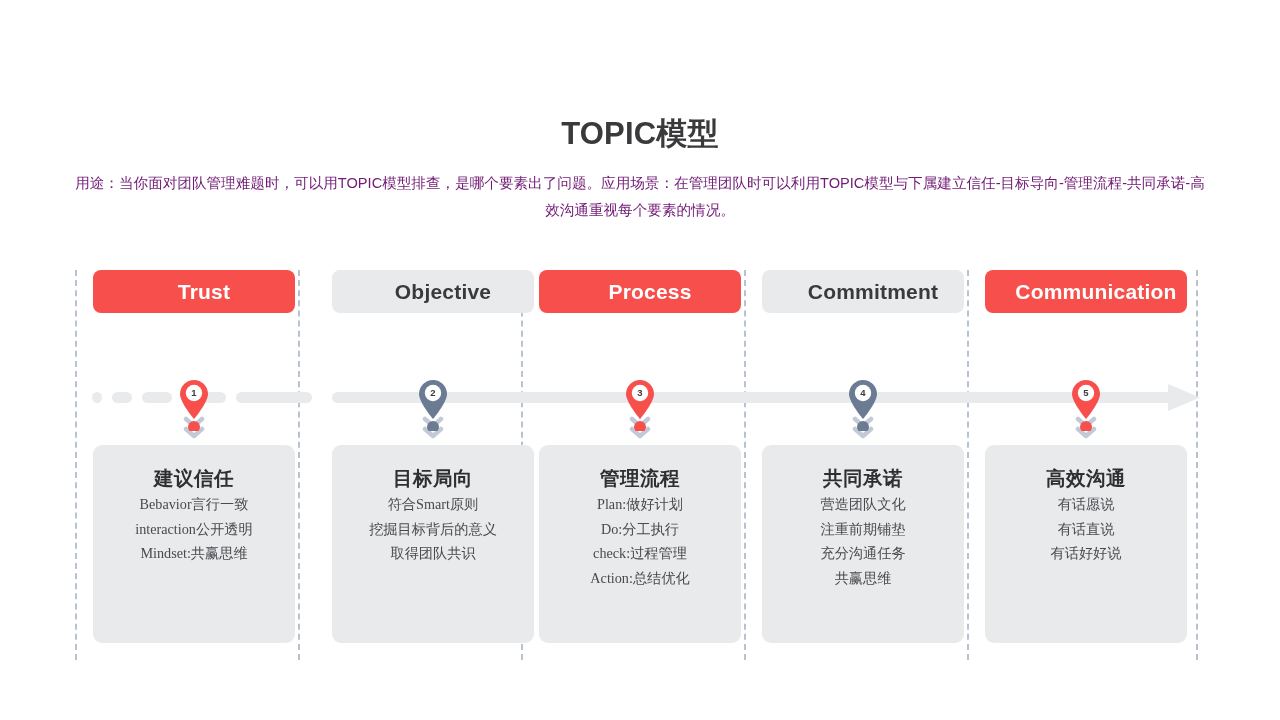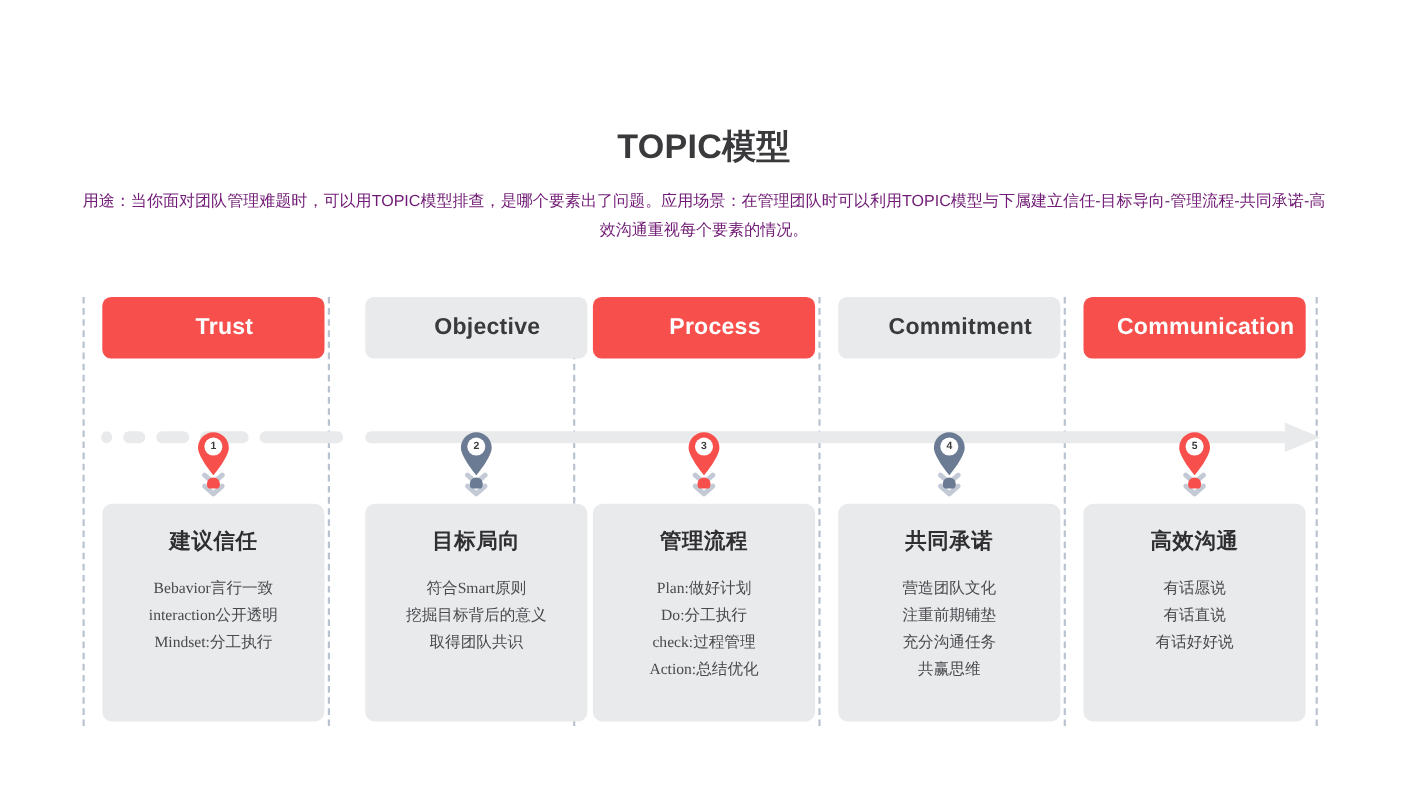--- a/index.html
+++ b/index.html
@@ -33,21 +33,21 @@
   
   .col { position: absolute; top: 270px; width: 202px; }
   .col.c0 { left: 93px; }
   .col.c1 { left: 332px; }
   .col.c2 { left: 539px; }
   .col.c3 { left: 762px; }
   .col.c4 { left: 985px; }
 
   
   .pill {
-    height: 56px; border-radius: 8px;
+    height: 43px; border-radius: 8px;
     display: flex; align-items: center; justify-content: center;
     font-size: 21px; font-weight: bold; letter-spacing: .2px;
     white-space: nowrap;
     padding-left: 20px;
   }
   .pill.accent { background: #f7504c; color: #ffffff; }
   .pill.muted  { background: #e9eaec; color: #3a3a3c; }
 
   
   .pinwrap {
@@ -70,21 +70,21 @@
 
   
   .card {
     margin-top: 4px;
     background: #e9eaec; border-radius: 9px;
     height: 198px; padding-top: 20px;
     display: flex; flex-direction: column; align-items: center;
   }
   .card-title {
     font-size: 19.5px; font-weight: bold; color: #2f2f31;
-    letter-spacing: .5px; margin-bottom: 18px;
+    letter-spacing: .5px; 
   }
   .card-lines { display: flex; flex-direction: column; align-items: center; font-family: Liberation Serif, serif; }
   .card-line {
     font-size: 14.2px; color: #4a4a4e; line-height: 24.5px; white-space: nowrap;
   }
 
   
   #axis { position: absolute; left: 0; top: 382px; width: 1280px; height: 30px; }
 </style>
 </head>
@@ -133,21 +133,21 @@
       <svg width="22" height="24" viewBox="0 0 22 24">
         <path d="M3 3 L11 10 L19 3" fill="none" stroke="#c3cad6" stroke-width="4.5" stroke-linecap="round" stroke-linejoin="round"></path>
         <path d="M3 13 L11 20 L19 13" fill="none" stroke="#c3cad6" stroke-width="4.5" stroke-linecap="round" stroke-linejoin="round"></path>
       </svg>
     </div>
     <div class="card">
       <div class="card-title">建议信任</div>
       <div class="card-lines">
         <div class="card-line">Bebavior言行一致</div>
         <div class="card-line">interaction公开透明</div>
-        <div class="card-line">Mindset:分工执行</div>
+        <div class="card-line">Mindset:共赢思维</div>
       </div>
     </div>
   </div>
 
   <div class="col c1">
     <div class="pill muted">
       <span>Objective</span>
     </div>
     <div class="pinwrap">
       <div class="pin">

